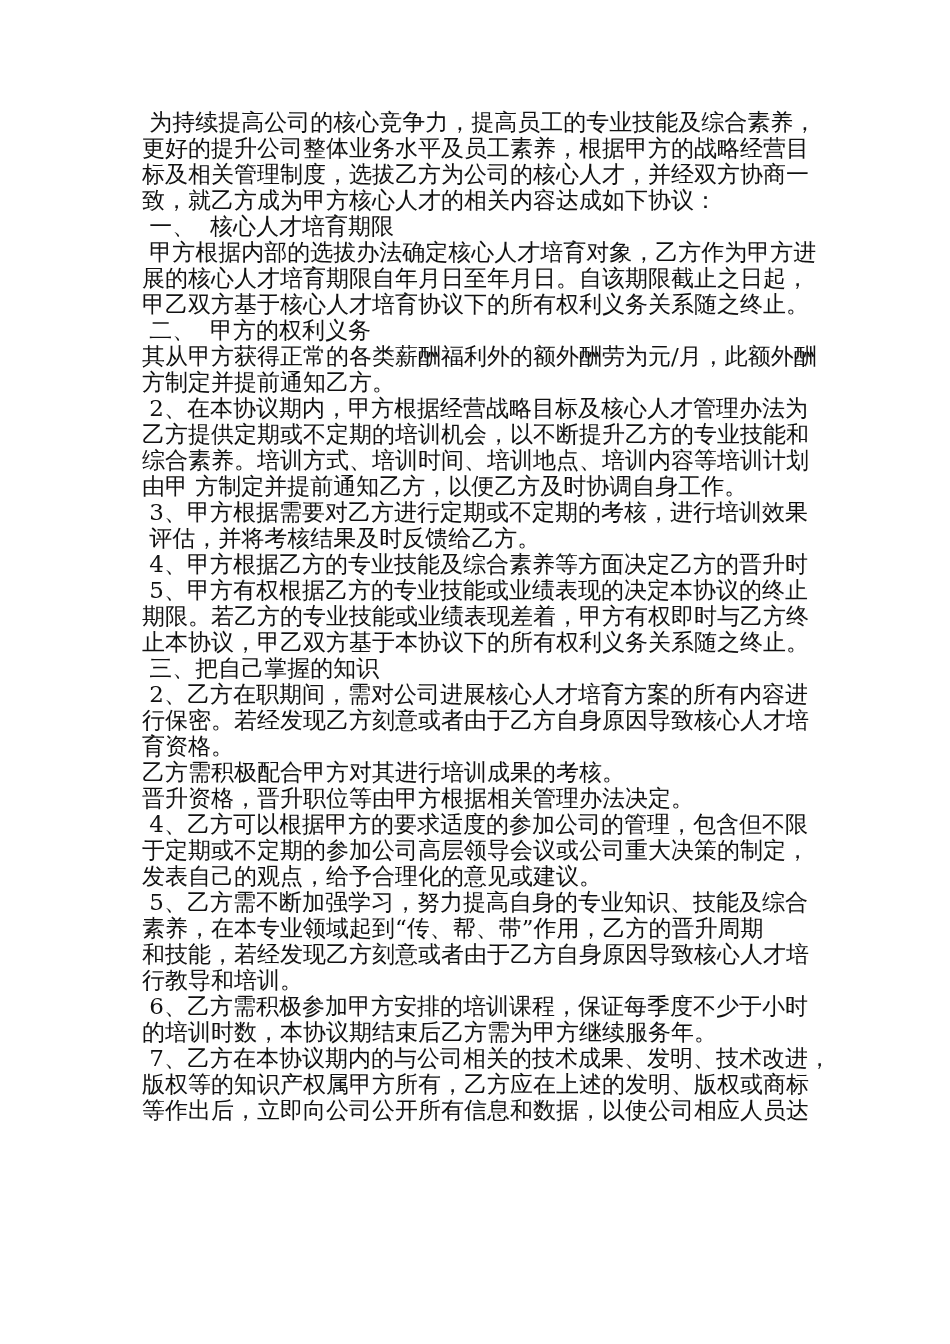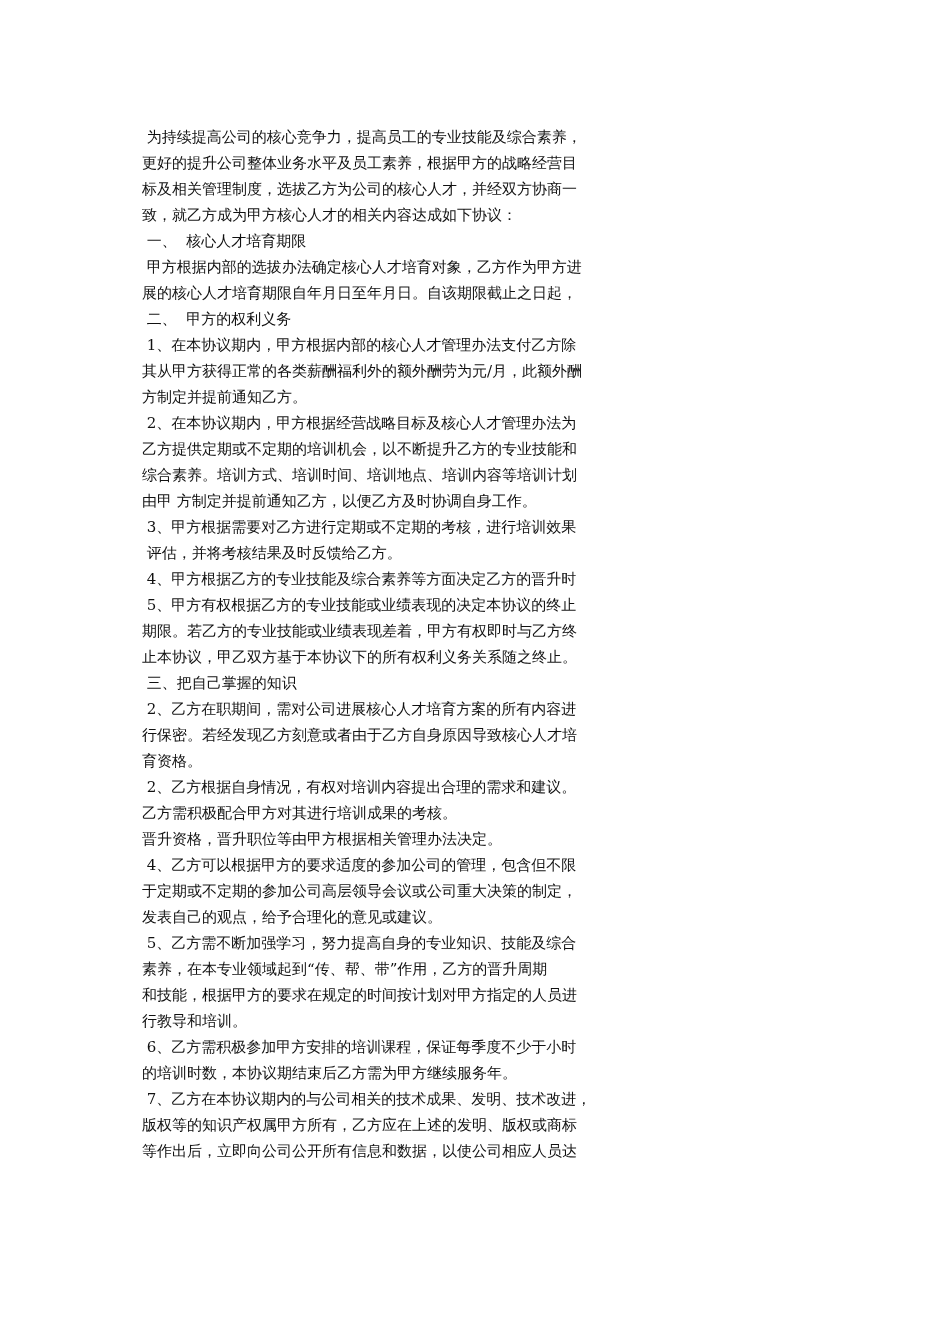--- a/index.html
+++ b/index.html
@@ -1,60 +1,59 @@
 <!DOCTYPE html>
 <html><head>
 <meta charset="utf-8">
 <style>
   html, body { margin: 0; padding: 0; background: #ffffff; }
   body { width: 950px; height: 1344px; position: relative; overflow: hidden; }
   .page {
-    position: absolute; left: 142px; top: 124px; width: 690px;
+    position: absolute; left: 142px; top: 109px; width: 690px;
     font-family: "DejaVu Serif", "Liberation Serif", serif;
-    font-size: 15px; line-height: 26px; color: #111111;
+    font-size: 23px; line-height: 26px; color: #111111;
   }
   .line { white-space: pre; height: 26px; display: block; }
 </style>
 </head>
 <body>
 
 <div class="page">
   <span class="line"> 为持续提高公司的核心竞争力，提高员工的专业技能及综合素养，</span>
   <span class="line">更好的提升公司整体业务水平及员工素养，根据甲方的战略经营目</span>
   <span class="line">标及相关管理制度，选拔乙方为公司的核心人才，并经双方协商一</span>
   <span class="line">致，就乙方成为甲方核心人才的相关内容达成如下协议：</span>
   <span class="line"> 一、  核心人才培育期限</span>
   <span class="line"> 甲方根据内部的选拔办法确定核心人才培育对象，乙方作为甲方进</span>
   <span class="line">展的核心人才培育期限自年月日至年月日。自该期限截止之日起，</span>
+  <span class="line">甲乙双方基于核心人才培育协议下的所有权利义务关系随之终止。</span>
   <span class="line"> 二、  甲方的权利义务</span>
-  <span class="line"> 1、在本协议期内，甲方根据内部的核心人才管理办法支付乙方除</span>
   <span class="line">其从甲方获得正常的各类薪酬福利外的额外酬劳为元/月，此额外酬</span>
   <span class="line">方制定并提前通知乙方。</span>
   <span class="line"> 2、在本协议期内，甲方根据经营战略目标及核心人才管理办法为</span>
   <span class="line">乙方提供定期或不定期的培训机会，以不断提升乙方的专业技能和</span>
   <span class="line">综合素养。培训方式、培训时间、培训地点、培训内容等培训计划</span>
   <span class="line">由甲 方制定并提前通知乙方，以便乙方及时协调自身工作。</span>
   <span class="line"> 3、甲方根据需要对乙方进行定期或不定期的考核，进行培训效果</span>
   <span class="line"> 评估，并将考核结果及时反馈给乙方。</span>
   <span class="line"> 4、甲方根据乙方的专业技能及综合素养等方面决定乙方的晋升时</span>
   <span class="line"> 5、甲方有权根据乙方的专业技能或业绩表现的决定本协议的终止</span>
   <span class="line">期限。若乙方的专业技能或业绩表现差着，甲方有权即时与乙方终</span>
   <span class="line">止本协议，甲乙双方基于本协议下的所有权利义务关系随之终止。</span>
   <span class="line"> 三、把自己掌握的知识</span>
   <span class="line"> 2、乙方在职期间，需对公司进展核心人才培育方案的所有内容进</span>
   <span class="line">行保密。若经发现乙方刻意或者由于乙方自身原因导致核心人才培</span>
   <span class="line">育资格。</span>
-  <span class="line"> 2、乙方根据自身情况，有权对培训内容提出合理的需求和建议。</span>
   <span class="line">乙方需积极配合甲方对其进行培训成果的考核。</span>
   <span class="line">晋升资格，晋升职位等由甲方根据相关管理办法决定。</span>
   <span class="line"> 4、乙方可以根据甲方的要求适度的参加公司的管理，包含但不限</span>
   <span class="line">于定期或不定期的参加公司高层领导会议或公司重大决策的制定，</span>
   <span class="line">发表自己的观点，给予合理化的意见或建议。</span>
   <span class="line"> 5、乙方需不断加强学习，努力提高自身的专业知识、技能及综合</span>
   <span class="line">素养，在本专业领域起到“传、帮、带”作用，乙方的晋升周期</span>
-  <span class="line">和技能，根据甲方的要求在规定的时间按计划对甲方指定的人员进</span>
+  <span class="line">和技能，若经发现乙方刻意或者由于乙方自身原因导致核心人才培</span>
   <span class="line">行教导和培训。</span>
   <span class="line"> 6、乙方需积极参加甲方安排的培训课程，保证每季度不少于小时</span>
   <span class="line">的培训时数，本协议期结束后乙方需为甲方继续服务年。</span>
   <span class="line"> 7、乙方在本协议期内的与公司相关的技术成果、发明、技术改进，</span>
   <span class="line">版权等的知识产权属甲方所有，乙方应在上述的发明、版权或商标</span>
   <span class="line">等作出后，立即向公司公开所有信息和数据，以使公司相应人员达</span>
 </div>
 
 </body></html>

